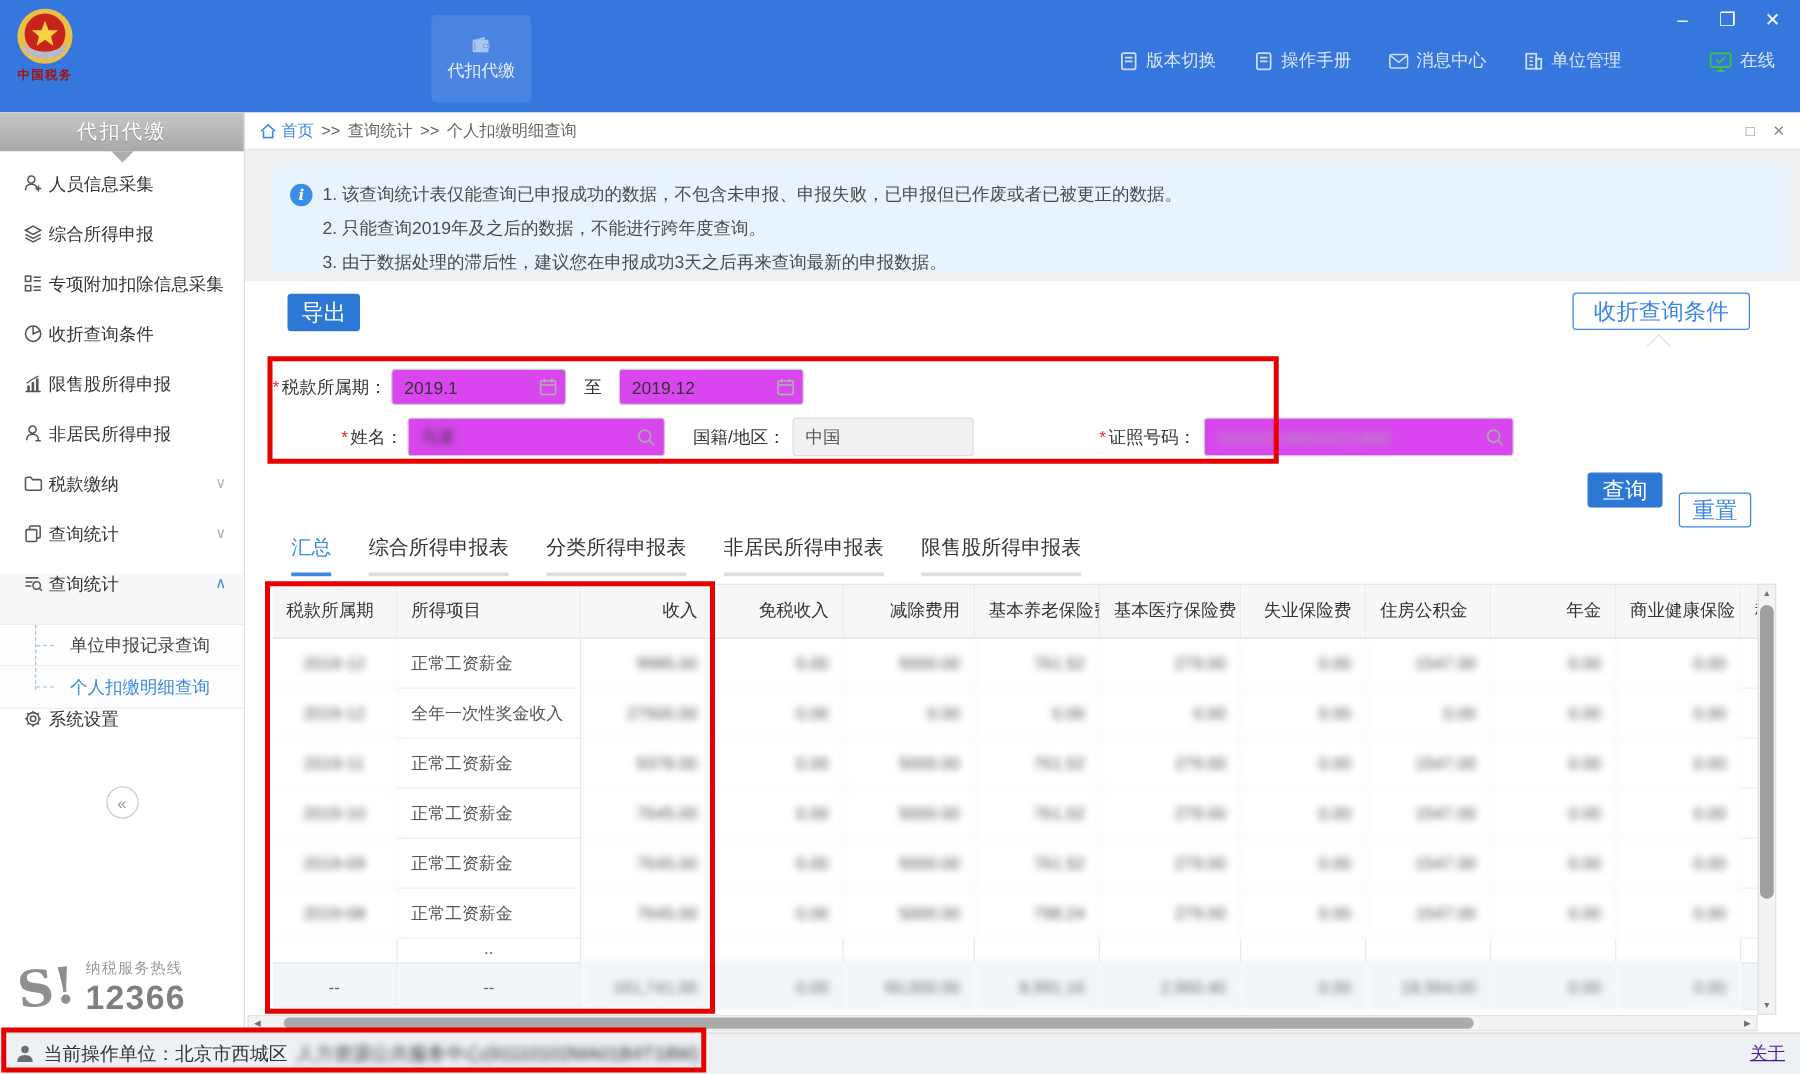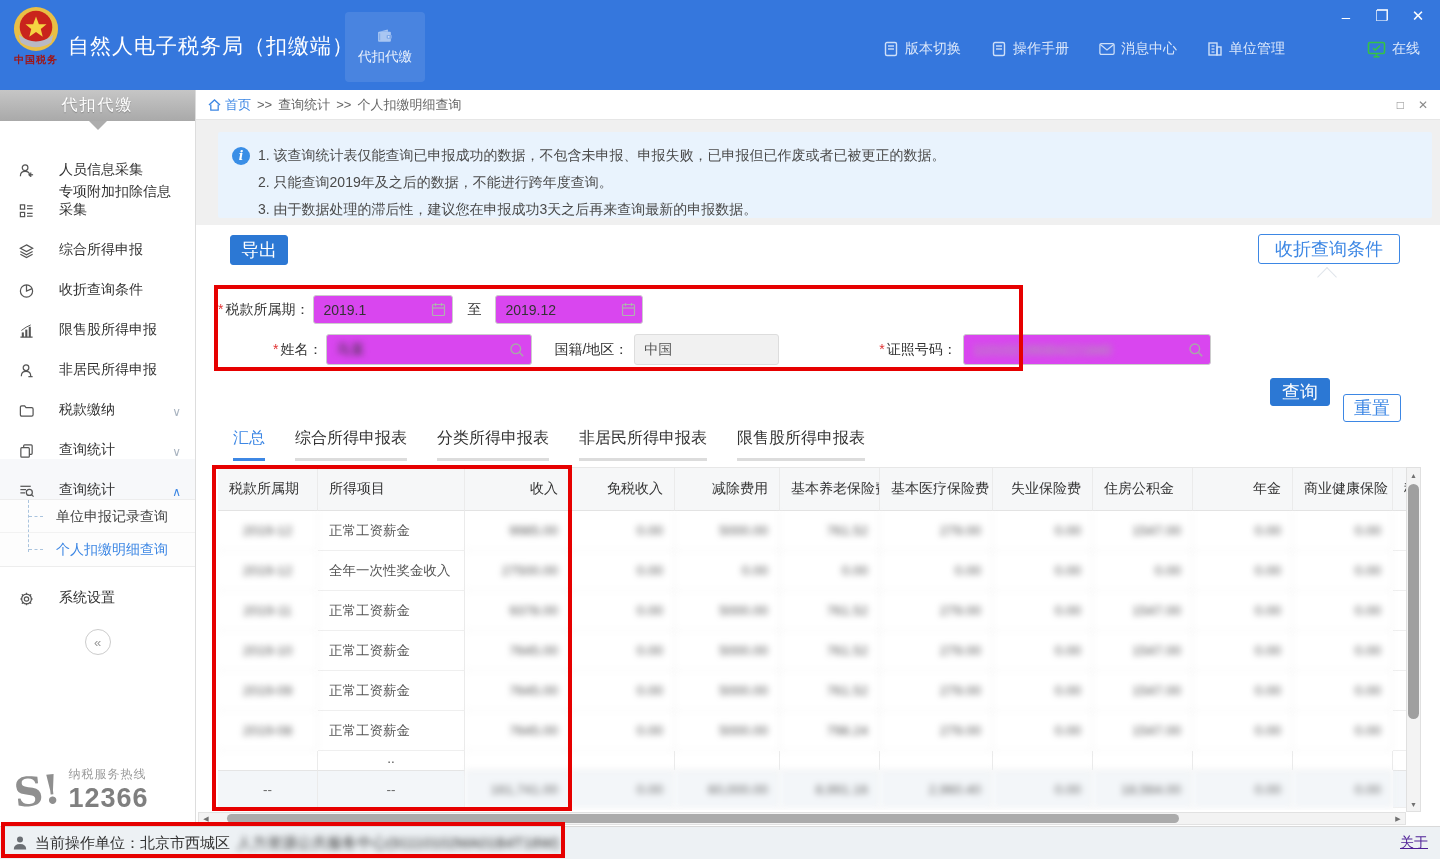--- a/index.html
+++ b/index.html
@@ -17,21 +17,21 @@
   .hdr-tab { position:absolute; left:345px; top:12px; width:80px; height:70px; background:rgba(255,255,255,0.10); border-radius:4px; display:flex; flex-direction:column; align-items:center; justify-content:center; gap:4px; color:#eaf1fc; font-size:13.5px; cursor:pointer; }
   .hdr-menu { position:absolute; right:20px; top:40px; display:flex; align-items:center; gap:30px; }
   .hdr-menu-item { display:flex; align-items:center; gap:6px; color:#dbe7fa; font-size:14px; cursor:pointer; }
   .hdr-menu-item svg { display:block; }
 
   
   .sidebar { position:absolute; left:0; top:90px; width:196px; height:736px; background:#fff; border-right:1px solid #ddd; }
   .side-head { position:relative; height:31px; background:linear-gradient(#c6c6c6,#a9a9a9); color:#fff; font-size:16px; letter-spacing:2px; display:flex; align-items:center; justify-content:center; text-shadow:0 1px 1px rgba(0,0,0,0.25); }
   .side-notch { position:absolute; left:50%; top:31px; margin-left:-9px; width:0; height:0; border-left:9px solid transparent; border-right:9px solid transparent; border-top:9px solid #adadad; }
   .side-menu { padding-top:18px; }
-  .side-item { height:40px; display:flex; align-items:flex-end; padding:0 14px 0 18px; gap:24px; font-size:14px; color:#333; cursor:pointer; }
+  .side-item { height:40px; display:flex; align-items:flex-start; padding:0 14px 0 18px; gap:4px; font-size:14px; color:#333; cursor:pointer; }
   .side-item .lbl { flex:1; }
   .side-item .chev { color:#a9b4c0; font-size:12px; }
   .side-item.active-parent { background:#f7f8fa; }
   .side-item.active-parent .chev { color:#3d87e4; }
   .side-item svg { flex:0 0 17px; }
   .submenu { border-top:1px solid #ededed; border-bottom:1px solid #ededed; background:#fdfdfd; position:relative; }
   .submenu .tree { position:absolute; left:28px; top:0; bottom:14px; border-left:1px dashed #aac4de; }
   .sub-item { height:33px; line-height:33px; padding-left:56px; font-size:14px; color:#444; cursor:pointer; position:relative; border-bottom:1px solid #f2f2f2; }
   .sub-item:last-child { border-bottom:none; }
   .sub-item::before { content:""; position:absolute; left:29px; top:16px; width:14px; border-top:1px dashed #aac4de; }
@@ -121,21 +121,20 @@
 <div class="titlebar">
   <div class="emblem-wrap">
     <svg width="46" height="46" viewBox="0 0 48 48">
       <circle cx="24" cy="24" r="23" fill="#e9bf45"></circle>
       <circle cx="24" cy="22" r="17" fill="#c9241c"></circle>
       <path d="M24 11 L27 19 L35 19 L29 24 L31 32 L24 27 L17 32 L19 24 L13 19 L21 19 Z" fill="#f5d342"></path>
       <path d="M6 30 Q24 44 42 30 L40 38 Q24 48 8 38 Z" fill="#b9b9c4"></path>
     </svg>
     <div class="emblem-cn">中国税务</div>
   </div>
-  <div class="app-title">自然人电子税务局（扣缴端）</div>
 
   <div class="hdr-tab">
     <svg class="icon16" width="30" height="26" viewBox="0 0 30 26">
       <rect x="2" y="5" width="24" height="19" rx="2" fill="#a9c6f2"></rect>
       <path d="M4 5 L20 1 L21 5 Z" fill="#a9c6f2"></path>
       <rect x="18" y="11" width="10" height="7" rx="1.5" fill="#7fa9ea"></rect>
       <circle cx="22" cy="14.5" r="1.6" fill="#dce9fb"></circle>
       <rect x="4" y="8" width="2" height="13" fill="#7fa9ea"></rect>
     </svg>
     <span>代扣代缴</span>
@@ -168,21 +167,21 @@
     <div class="hdr-menu-item">
       <svg class="icon16" viewBox="0 0 16 16">
           <rect x="2" y="2" width="8" height="12" fill="none" stroke="#cfe0f8" stroke-width="1.4"></rect>
           <rect x="10" y="6" width="4" height="8" fill="none" stroke="#cfe0f8" stroke-width="1.4"></rect>
           <line x1="4.5" y1="5" x2="7.5" y2="5" stroke="#cfe0f8" stroke-width="1.3"></line>
           <line x1="4.5" y1="8" x2="7.5" y2="8" stroke="#cfe0f8" stroke-width="1.3"></line>
           <line x1="4.5" y1="11" x2="7.5" y2="11" stroke="#cfe0f8" stroke-width="1.3"></line>
         </svg>
       <span>单位管理</span>
     </div>
-    <div class="hdr-menu-item" style="margin-left:28px;padding-left:24px;">
+    <div class="hdr-menu-item" style="margin-left:16px;padding-left:24px;">
       <svg width="19" height="17" viewBox="0 0 19 17">
           <rect x="1.5" y="1.5" width="16" height="11" rx="1.5" fill="none" stroke="#35c245" stroke-width="1.6"></rect>
           <path d="M6 7 l2.2 2.2 L13 4.6" fill="none" stroke="#35c245" stroke-width="1.6"></path>
           <line x1="9.5" y1="13" x2="9.5" y2="15.5" stroke="#35c245" stroke-width="1.6"></line>
           <line x1="6.5" y1="15.8" x2="12.5" y2="15.8" stroke="#35c245" stroke-width="1.6"></line>
         </svg>
       <span>在线</span>
     </div>
   </div>
 
@@ -199,41 +198,41 @@
   <nav class="side-menu">
 
     <div class="side-item">
       <svg class="icon16" viewBox="0 0 17 17">
           <circle cx="7" cy="5" r="3" fill="none" stroke="#555" stroke-width="1.3"></circle>
           <path d="M2 14 q0-5 5-5 q5 0 5 5" fill="none" stroke="#555" stroke-width="1.3"></path>
           <line x1="13" y1="10" x2="13" y2="15" stroke="#555" stroke-width="1.3"></line>
           <line x1="10.5" y1="12.5" x2="15.5" y2="12.5" stroke="#555" stroke-width="1.3"></line>
         </svg>
       <span class="lbl">人员信息采集</span>
+    </div>
+
+    <div class="side-item">
+      <svg class="icon16" viewBox="0 0 17 17">
+          <path d="M8.5 2 L15 5.5 L8.5 9 L2 5.5 Z" fill="none" stroke="#555" stroke-width="1.3"></path>
+          <path d="M2 9 L8.5 12.5 L15 9" fill="none" stroke="#555" stroke-width="1.3"></path>
+          <path d="M2 12 L8.5 15.5 L15 12" fill="none" stroke="#555" stroke-width="1.3"></path>
+        </svg>
+      <span class="lbl">综合所得申报</span>
     </div>
 
     <div class="side-item">
       <svg class="icon16" viewBox="0 0 17 17">
           <rect x="2" y="2" width="4.5" height="4.5" fill="none" stroke="#555" stroke-width="1.3"></rect>
           <rect x="2" y="10" width="4.5" height="4.5" fill="none" stroke="#555" stroke-width="1.3"></rect>
           <line x1="9" y1="3" x2="15" y2="3" stroke="#555" stroke-width="1.3"></line>
           <line x1="9" y1="6" x2="15" y2="6" stroke="#555" stroke-width="1.3"></line>
           <line x1="9" y1="11" x2="15" y2="11" stroke="#555" stroke-width="1.3"></line>
           <line x1="9" y1="14" x2="15" y2="14" stroke="#555" stroke-width="1.3"></line>
         </svg>
       <span class="lbl">专项附加扣除信息采集</span>
-    </div>
-
-    <div class="side-item">
-      <svg class="icon16" viewBox="0 0 17 17">
-          <path d="M8.5 2 L15 5.5 L8.5 9 L2 5.5 Z" fill="none" stroke="#555" stroke-width="1.3"></path>
-          <path d="M2 9 L8.5 12.5 L15 9" fill="none" stroke="#555" stroke-width="1.3"></path>
-          <path d="M2 12 L8.5 15.5 L15 12" fill="none" stroke="#555" stroke-width="1.3"></path>
-        </svg>
-      <span class="lbl">综合所得申报</span>
     </div>
 
     <div class="side-item">
       <svg class="icon16" viewBox="0 0 17 17">
           <circle cx="8.5" cy="8.5" r="6.5" fill="none" stroke="#555" stroke-width="1.3"></circle>
           <path d="M8.5 2 L8.5 8.5 L14.5 6" fill="none" stroke="#555" stroke-width="1.3"></path>
         </svg>
       <span class="lbl">收折查询条件</span>
     </div>
 

